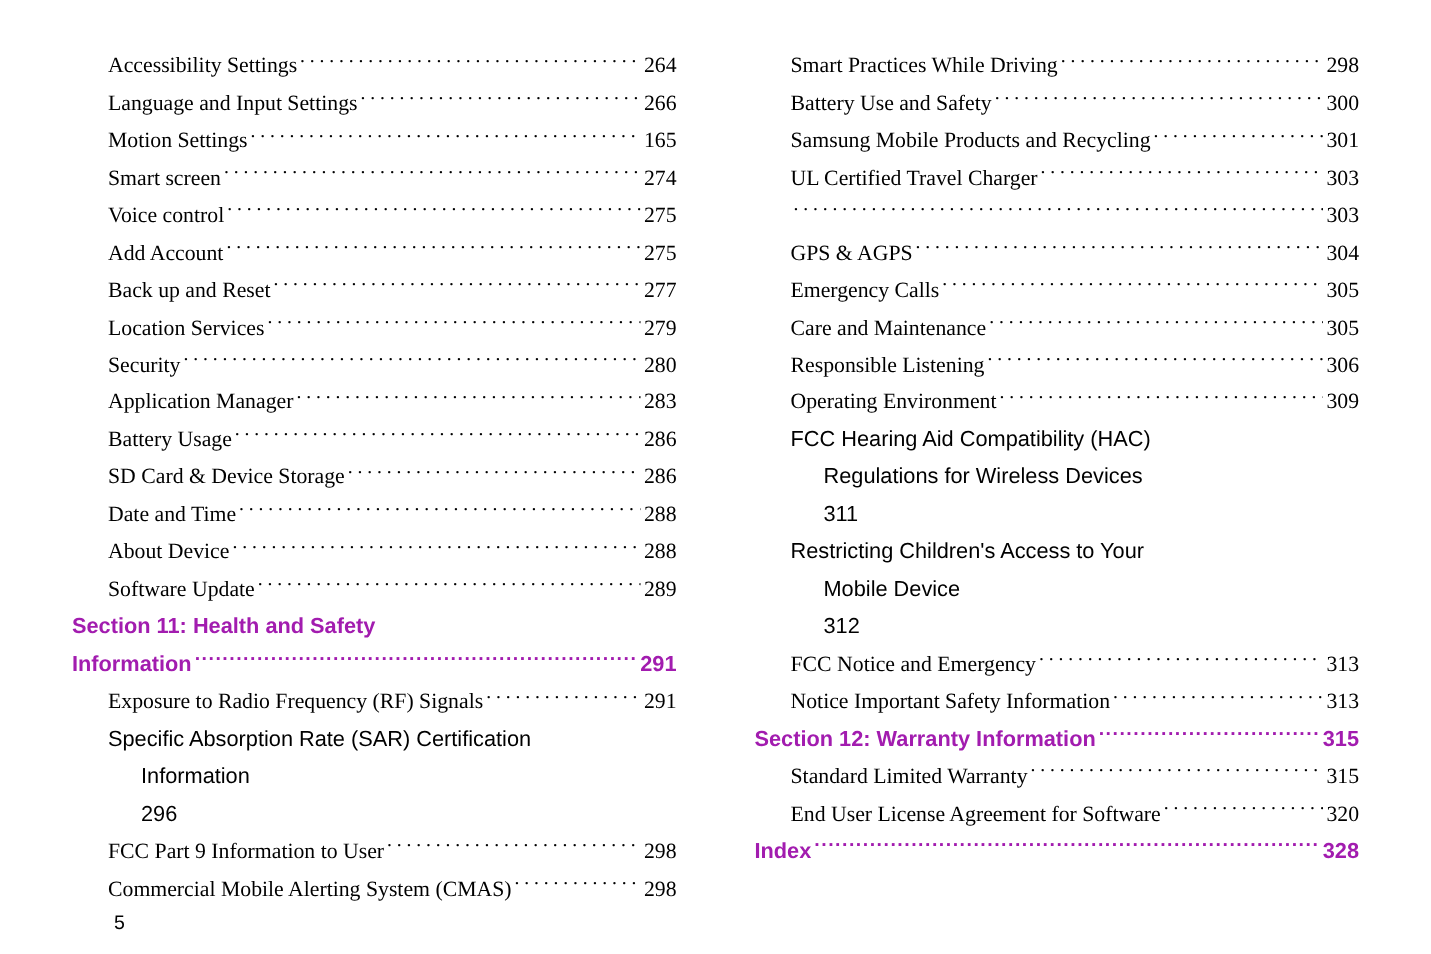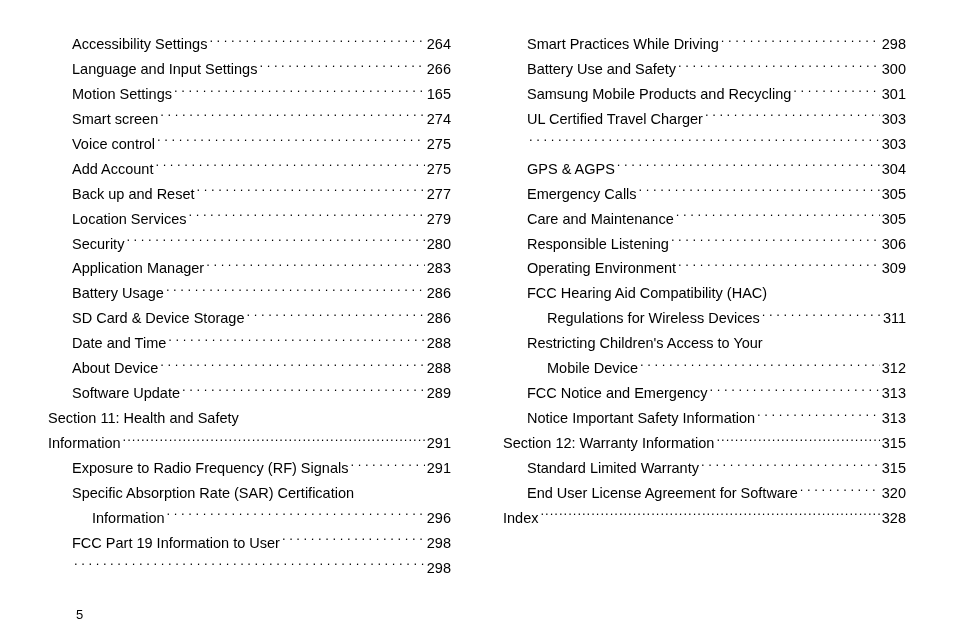--- a/index.html
+++ b/index.html
@@ -20,42 +20,42 @@
     .col {
       flex: 1;
       min-width: 0;
     }
     .entry {
       display: flex;
       align-items: baseline;
       line-height: 1.72;
       white-space: nowrap;
     }
-    .entry.indent1 { padding-left: 24px; }
-    .entry.indent2 { padding-left: 44px; }
+    .entry.indent1 { padding-left: 24px; font-family: Liberation Serif, serif; }
+    .entry.indent2 { padding-left: 44px; flex-direction: column; }
     .entry .label { flex-shrink: 0; }
     .entry .dots {
       flex: 1;
       overflow: hidden;
       position: relative;
       height: 1em;
       margin: 0 2px;
     }
     .entry .dots::after {
       content: ". . . . . . . . . . . . . . . . . . . . . . . . . . . . . . . . . . . . . . . . . . . . . . . . . . . . . . .";
       position: absolute;
       left: 0;
       bottom: 0;
       letter-spacing: 0px;
       font-size: 13px;
     }
     .entry .page { flex-shrink: 0; }
     .section {
-      color: #000000;
-      font-weight: normal;
+      color: #a21caf;
+      font-weight: bold;
       line-height: 1.72;
     }
     .section-line {
       display: flex;
       align-items: baseline;
       white-space: nowrap;
     }
     .section-line .dots { flex:1; overflow:hidden; position:relative; height:1em; margin: 0 2px;}
     .section-line .dots::after {
       content: "........................................................................................";
@@ -160,25 +160,26 @@
         <span class="dots"></span>
         <span class="page">291</span>
       </div>
       <div class="wrap-line">Specific Absorption Rate (SAR) Certification</div>
       <div class="entry indent2">
         <span class="label">Information </span>
         <span class="dots"></span>
         <span class="page">296</span>
       </div>
       <div class="entry indent1">
-        <span class="label">FCC Part 19 Information to User </span>
+        <span class="label">FCC Part 9 Information to User </span>
         <span class="dots"></span>
         <span class="page">298</span>
       </div>
       <div class="entry indent1">
+        <span class="label">Commercial Mobile Alerting System (CMAS) </span>
         <span class="dots"></span>
         <span class="page">298</span>
       </div>
     </div>
   <div class="col" id="right-col">
       <div class="entry indent1">
         <span class="label">Smart Practices While Driving</span>
         <span class="dots"></span>
         <span class="page">298</span>
       </div>

